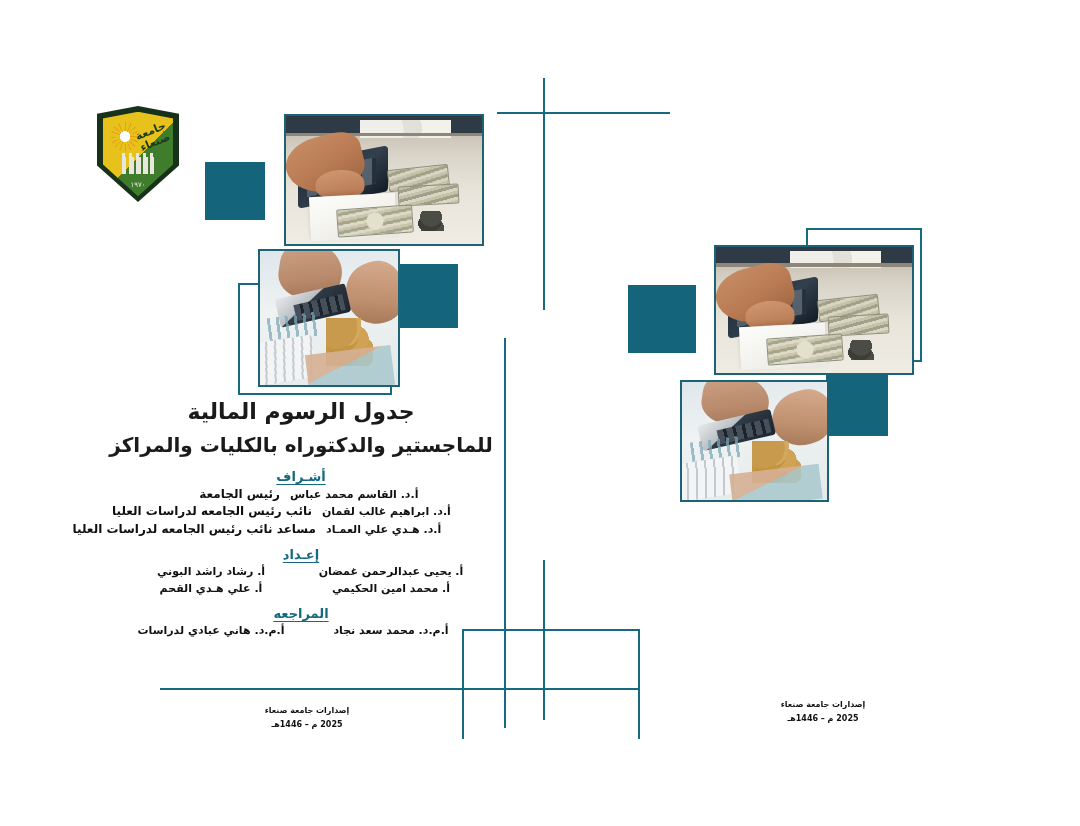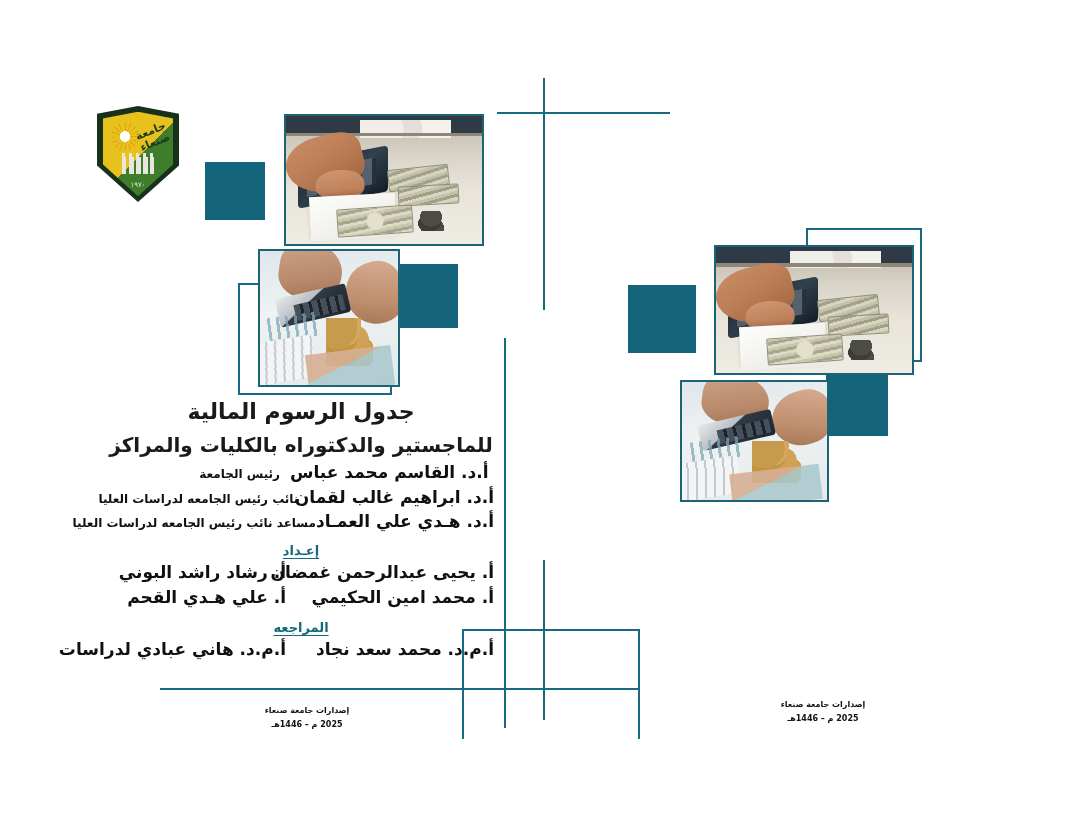--- a/index.html
+++ b/index.html
@@ -271,21 +271,21 @@
   }
   .person-row {
     display: flex;
     direction: rtl;
     justify-content: center;
     align-items: baseline;
     gap: 10px;
     line-height: 1.45;
   }
   .p-name {
-    font-size: 17px;
+    font-size: 11px;
     font-weight: bold;
     color: #101010;
     white-space: nowrap;
   }
   .p-role {
     font-size: 12px;
     font-weight: bold;
     color: #101010;
     white-space: nowrap;
   }
@@ -293,21 +293,21 @@
   .sup-row .p-name { min-width: 168px; text-align: left; }
   .sup-row .p-role { min-width: 168px; text-align: right; }
 
   .two-col {
     display: flex;
     direction: rtl;
     justify-content: center;
     gap: 30px;
     line-height: 1.5;
   }
-  .two-col .p-name { min-width: 150px; text-align: center; margin-left: 28px; }
+  .two-col .p-name { min-width: 150px; text-align: center; }
 
   .center-row { line-height: 1.5; }
 
   
   .footer {
     position: absolute;
     text-align: center;
     direction: rtl;
     font-size: 8px;
     font-weight: bold;
@@ -406,20 +406,21 @@
         <div class="coinstack"></div>
         <div class="notes"></div>
     </div>
   </div>
 
   <div class="textblock">
 
     <div class="main-title">جدول الرسوم المالية</div>
     <div class="main-subtitle">للماجستير والدكتوراه بالكليات والمراكز</div>
 
+    <div class="sec-heading">أشـراف</div>
 
     <div class="person-row sup-row">
       <span class="p-name">أ.د. القاسم محمد عباس</span>
       <span class="p-role">رئيس الجامعة</span>
     </div>
     <div class="person-row sup-row">
       <span class="p-name">أ.د. ابراهيم غالب لقمان</span>
       <span class="p-role">نائب رئيس الجامعه لدراسات العليا</span>
     </div>
     <div class="person-row sup-row">

